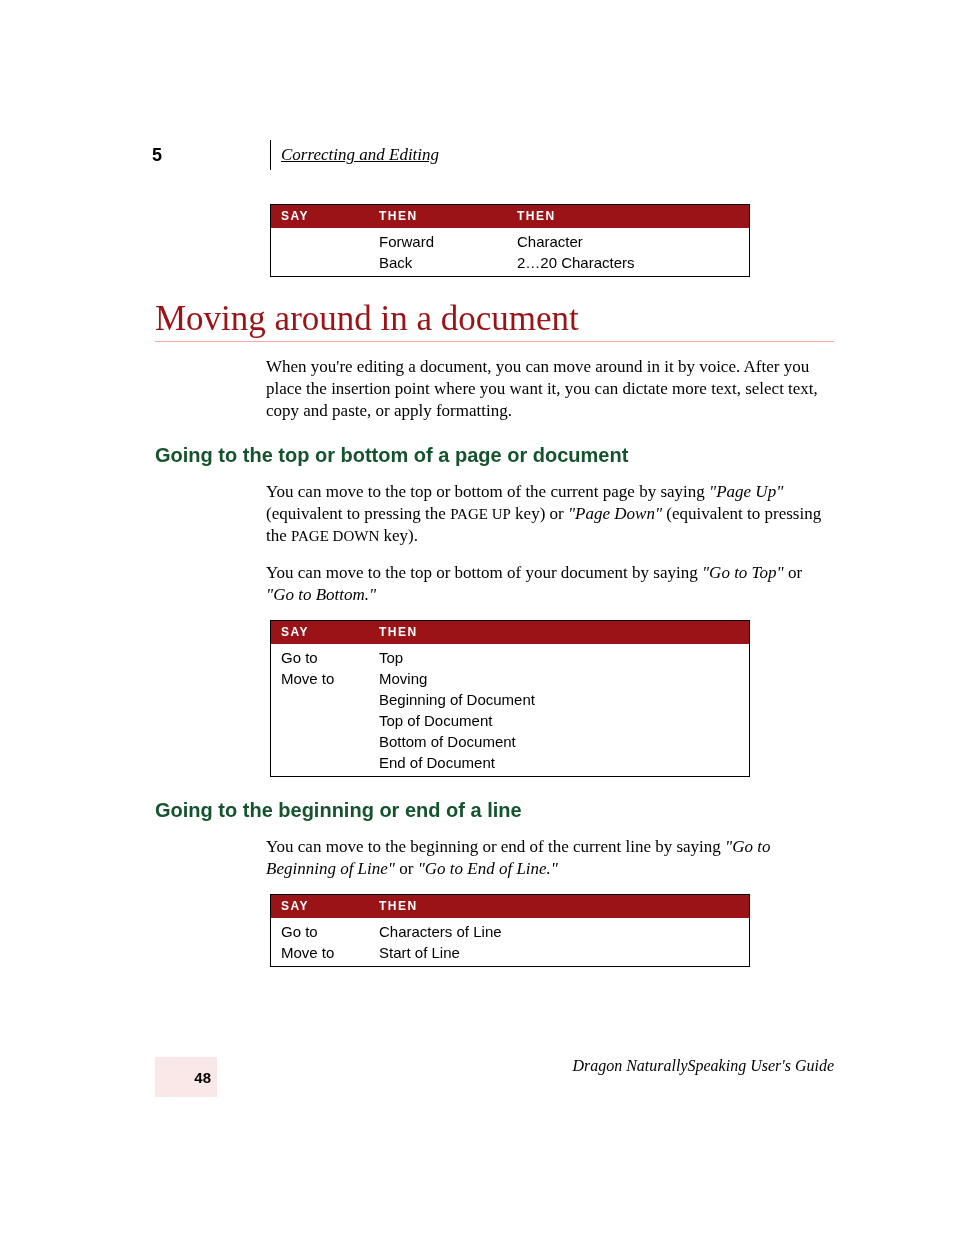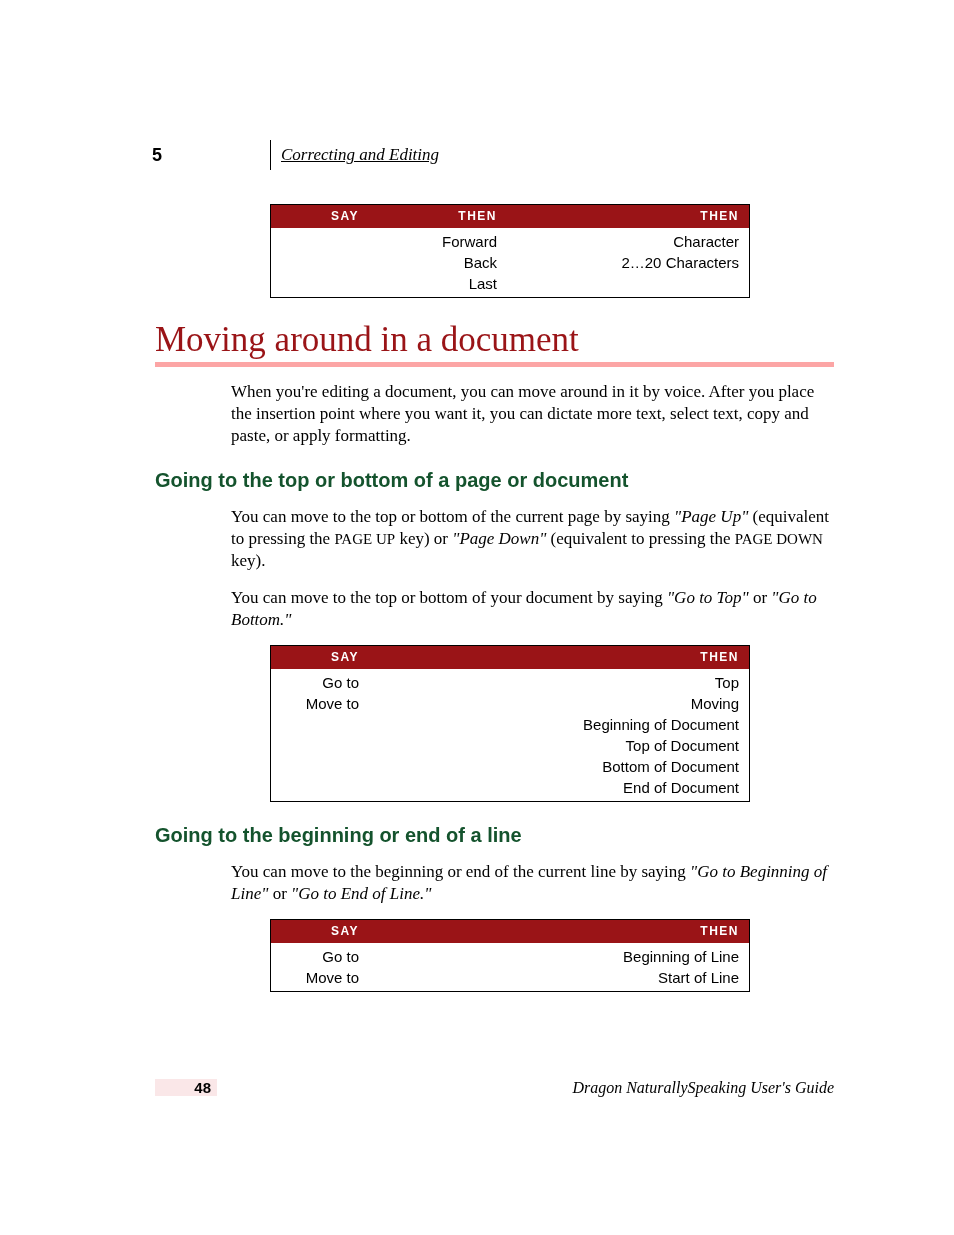--- a/index.html
+++ b/index.html
@@ -40,21 +40,20 @@
     font-size: 17px;
     text-decoration: underline;
   }
   .table {
     margin-left: 115px;
     width: 480px;
     border: 1px solid #000;
     border-collapse: collapse;
     font-family: "Trebuchet MS", "Lucida Sans", Arial, sans-serif;
     font-size: 15px;
-    text-align: right;
   }
   .thead {
     background: #9a1417;
     color: #fff;
     font-weight: bold;
     letter-spacing: 1.5px;
     font-size: 12px;
     text-transform: uppercase;
   }
   .thead td, .thead th {
@@ -72,25 +71,25 @@
   }
   .t3 td:nth-child(1) { width: 78px; }
   .t3 td:nth-child(2) { width: 118px; }
   .t2 td:nth-child(1) { width: 78px; }
   h1.main {
     font-family: Georgia, "Times New Roman", serif;
     font-weight: normal;
     color: #9a1417;
     font-size: 35px;
     margin: 22px 0 0 0;
-    border-bottom: 5px solid #fca5a5;
+    border-bottom: 1px solid #fca5a5;
     padding-bottom: 2px;
   }
   p.body {
-    margin: 14px 0 14px 76px;
+    margin: 14px 0 14px 111px;
     font-size: 17px;
     line-height: 1.3;
   }
   h2.sub {
     font-family: "Trebuchet MS", Arial, sans-serif;
     font-weight: bold;
     color: #14532d;
     font-size: 20px;
     margin: 22px 0 4px 0;
   }
@@ -99,21 +98,21 @@
     bottom: 138px;
     left: 0;
     width: 100%;
     box-sizing: border-box;
     padding-left: 155px;
     padding-right: 120px;
   }
   .footer-bar {
     background: #fae7e8;
     width: 62px;
-    height: 17px;
+    height: 40px;
     display: inline-flex;
     align-items: center;
     justify-content: flex-end;
     padding-right: 6px;
     box-sizing: border-box;
   }
   .page-num {
     font-family: "Trebuchet MS", Arial, sans-serif;
     font-weight: bold;
     font-size: 15px;
@@ -147,25 +146,20 @@
       <tr>
         <td></td>
         <td>Forward</td>
         <td>Character</td>
       </tr>
       <tr>
         <td></td>
         <td>Back</td>
         <td><span>2…20 Characters</span></td>
       </tr>
-      <tr>
-        <td></td>
-        <td>Last</td>
-        <td></td>
-      </tr>
     </tbody>
   </table>
 
   <h1 class="main">Moving around in a document</h1>
 
   <p class="body">When you're editing a document, you can move around in it by voice. After you place the insertion point where you want it, you can dictate more text, select text, copy and paste, or apply formatting.</p>
 
   <h2 class="sub">Going to the top or bottom of a page or document</h2>
 
   <p class="body">
@@ -220,21 +214,21 @@
   <table class="table t2">
     <thead class="thead">
         <tr>
       <td>Say</td>
       <td>Then</td>
     </tr>
       </thead>
     <tbody class="tbody">
       <tr>
           <td>Go to</td>
-          <td>Beginning of Line</td>
+          <td>Characters of Line</td>
         </tr>
       <tr>
           <td>Move to</td>
           <td>Start of Line</td>
         </tr>
     </tbody>
   </table>
 
   <div class="footer">
     <span class="footer-bar">

